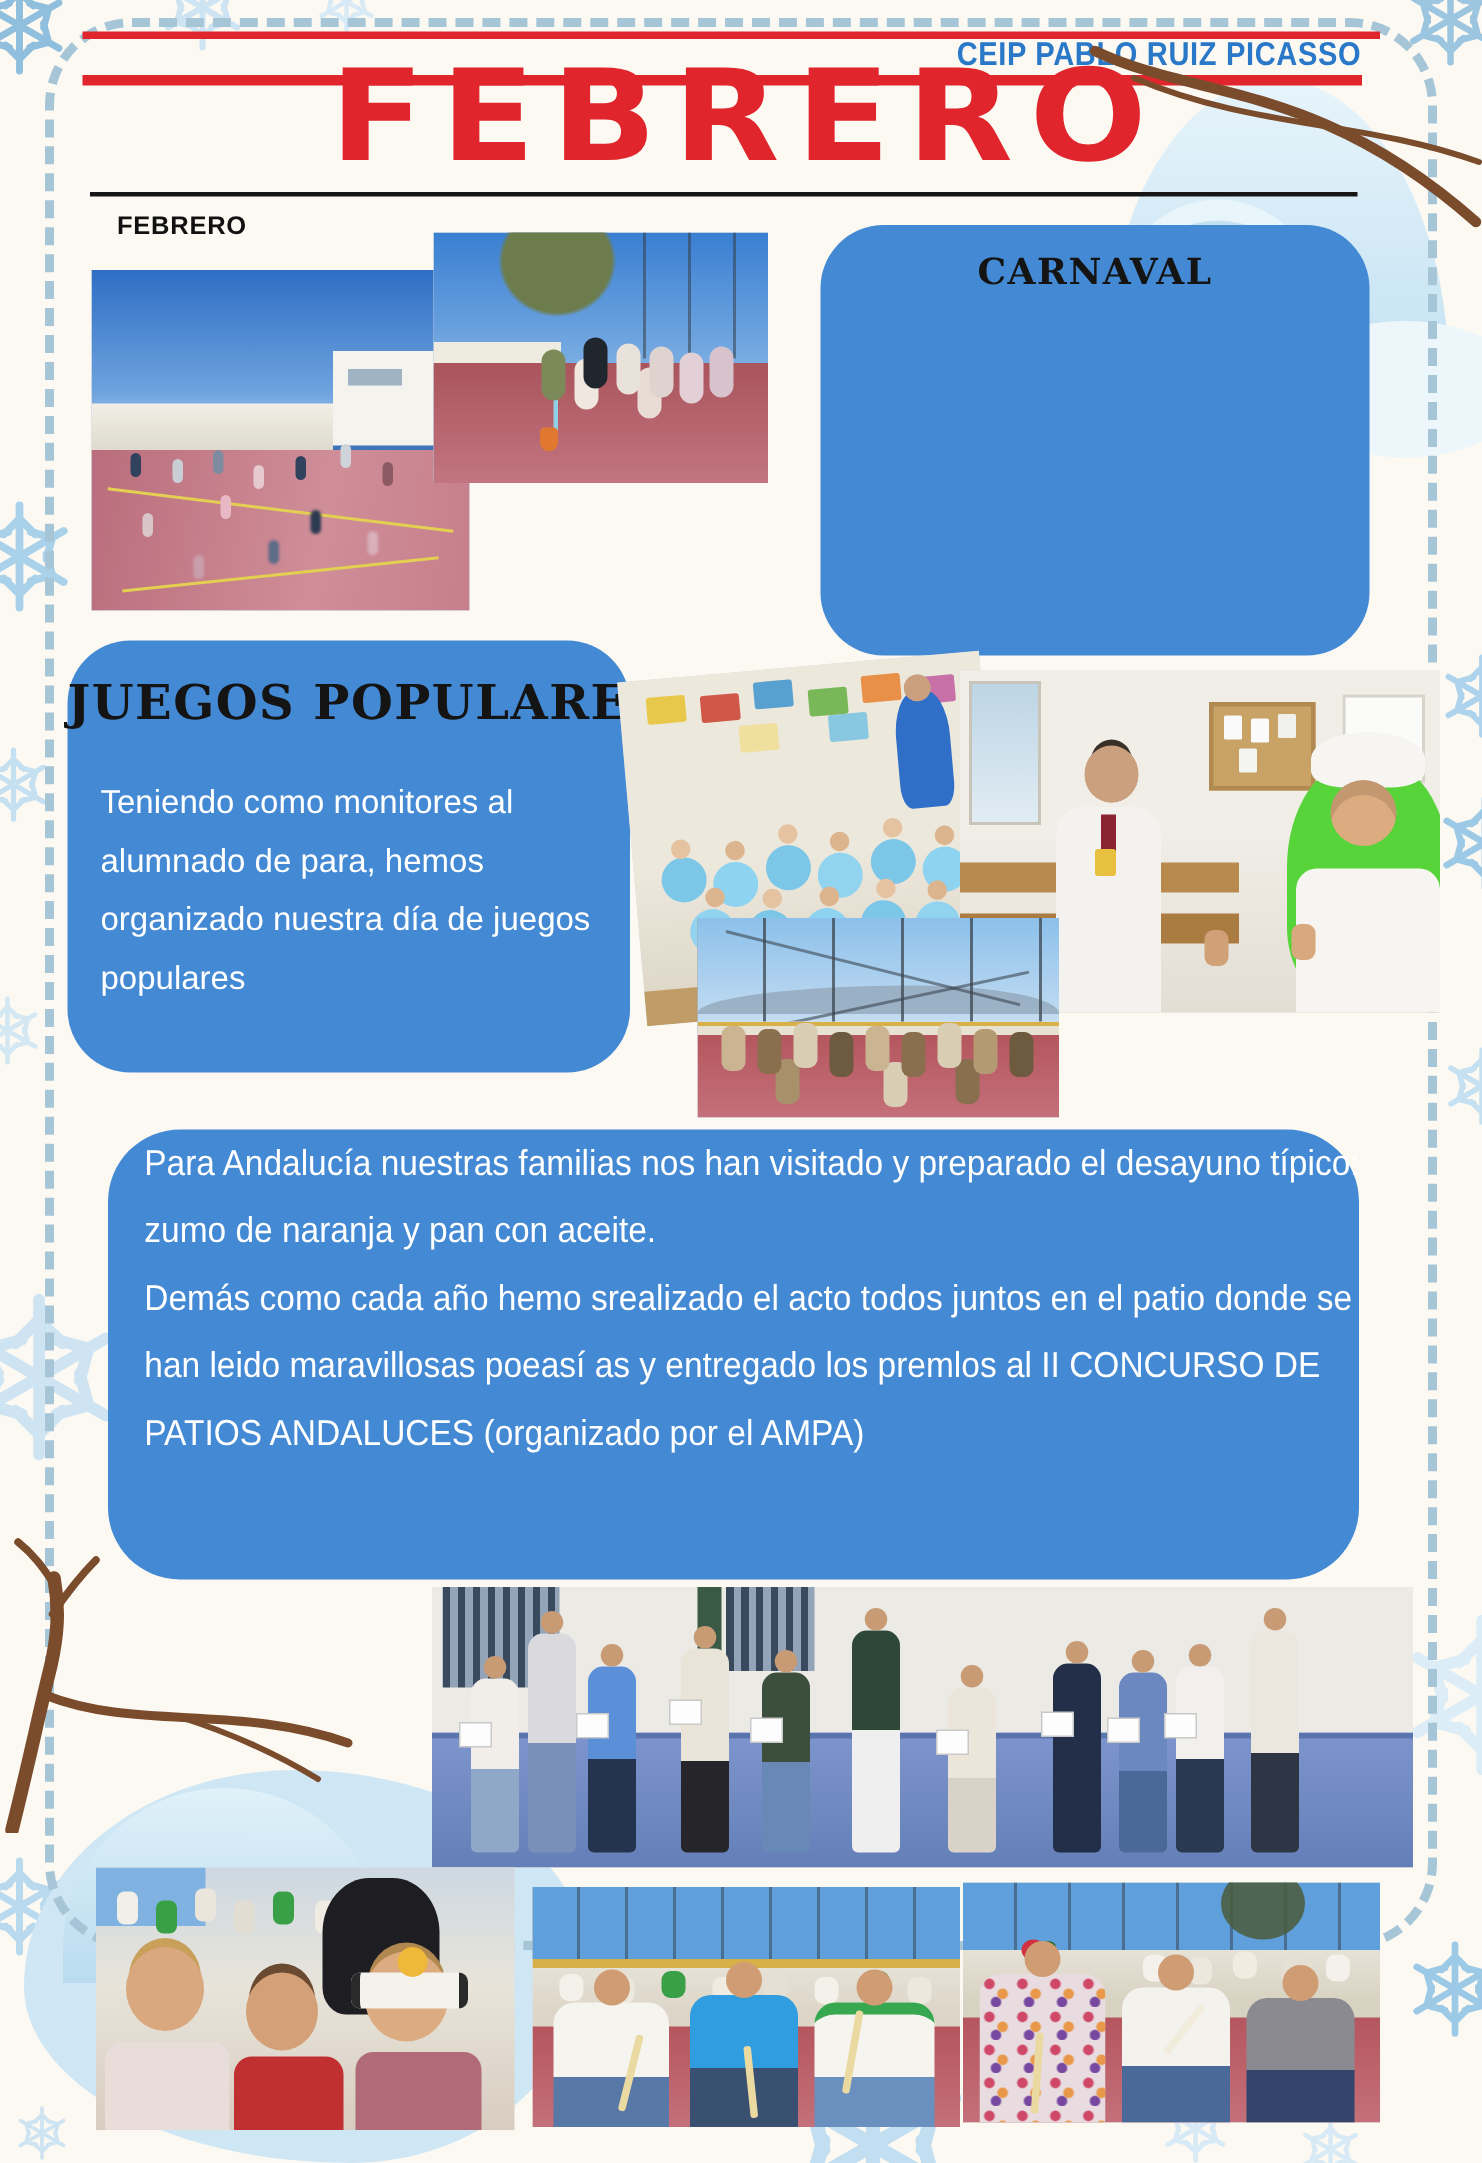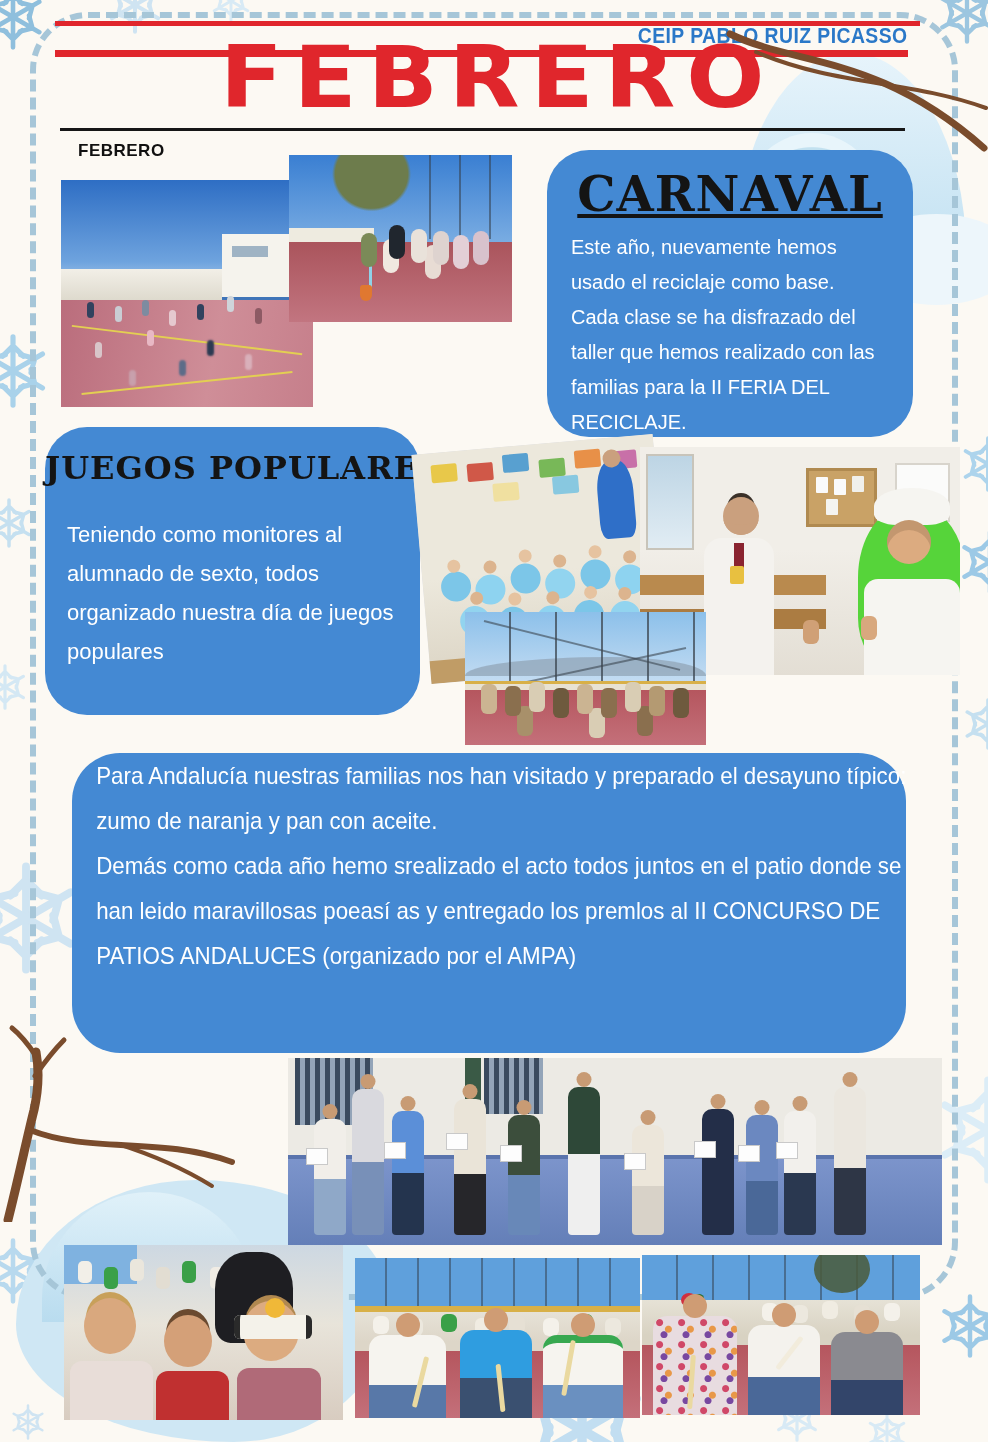--- a/index.html
+++ b/index.html
@@ -159,27 +159,26 @@
     <div class="ly" style="left:0;top:44%;width:38%;height:9%;background:#eeebe0;"></div>
     <div class="ly" style="left:0;top:52%;width:100%;height:48%;background:linear-gradient(#aa545c,#c27580);"></div>
     <div class="ly" style="left:36%;top:48%;width:3px;height:32%;background:#8fd2e8;"></div>
     <div class="ly" style="left:32%;top:78%;width:12px;height:16px;background:#e07830;border-radius:3px 3px 6px 6px;"></div>
     <div class="dots" style="left:100px;top:70px;width:16px;height:34px;background:#20262e;border-radius:8px;
                 box-shadow:-28px 8px 0 #7b8a58,22px 4px 0 #e9e2da,44px 6px 0 #ded3cf,64px 10px 0 #e3cfd6,
                 84px 6px 0 #d8c2cc,-6px 14px 0 #f0e8e0,36px 20px 0 #e8dcd4;"></div>
   </div>
 
   <div class="bluebox" style="left:547px;top:150px;width:366px;height:287px;">
-    <h2 style="font-size:48px;text-decoration:underline;">CARNAVAL</h2>
-    <p style="padding:2px 26px 0 24px;font-size:20px;line-height:35px;">Este año, nuevamente hemos usado el reciclaje como base. Cada clase se ha disfrazado del taller que hemos realizado con las familias para la II FERIA DEL RECICLAJE.</p>
+    <h2 style="font-size:24px;">CARNAVAL</h2>
   </div>
 
   <div class="bluebox" style="left:45px;top:427px;width:375px;height:288px;">
     <h2 style="font-size:32px;margin-top:22px;">JUEGOS POPULARES</h2>
-    <p style="padding:22px 18px 0 22px;font-size:22px;line-height:39px;">Teniendo como monitores al alumnado de sexto, todos organizado nuestra día de juegos populares</p>
+    <p style="padding:22px 18px 0 22px;font-size:22px;line-height:39px;">Teniendo como monitores al alumnado de para, hemos organizado nuestra día de juegos populares</p>
   </div>
 
   <div class="photo" style="left:421px;top:444px;width:242px;height:230px;transform:rotate(-5deg);z-index:4;" aria-label="class dressed in blue recycled-costume ponchos">
     <div class="ly" style="inset:0;background:linear-gradient(#ece8dc 55%,#dbd4c4);"></div>
     <div class="dots" style="left:18px;top:12px;width:26px;height:18px;background:#e8c84a;border-radius:2px;
                 box-shadow:36px 2px 0 #d05848,72px -4px 0 #58a0d0,108px 4px 0 #78b858,144px -2px 0 #e89048,180px 2px 0 #c870a8,60px 24px 0 #f0e0a0,120px 22px 0 #88c8e0;"></div>
     <div class="ly" style="right:10%;top:10%;width:15%;height:34%;background:#2f6fc8;border-radius:40% 40% 20% 20%;"></div>
     <div class="dots" style="right:14%;top:5%;width:18px;height:18px;background:#caa07e;"></div>
     <div class="ly" style="left:0;bottom:0;width:100%;height:10%;background:#c09c66;"></div>
     <div class="dots" style="left:18px;top:120px;width:30px;height:30px;background:#7cc6e8;

